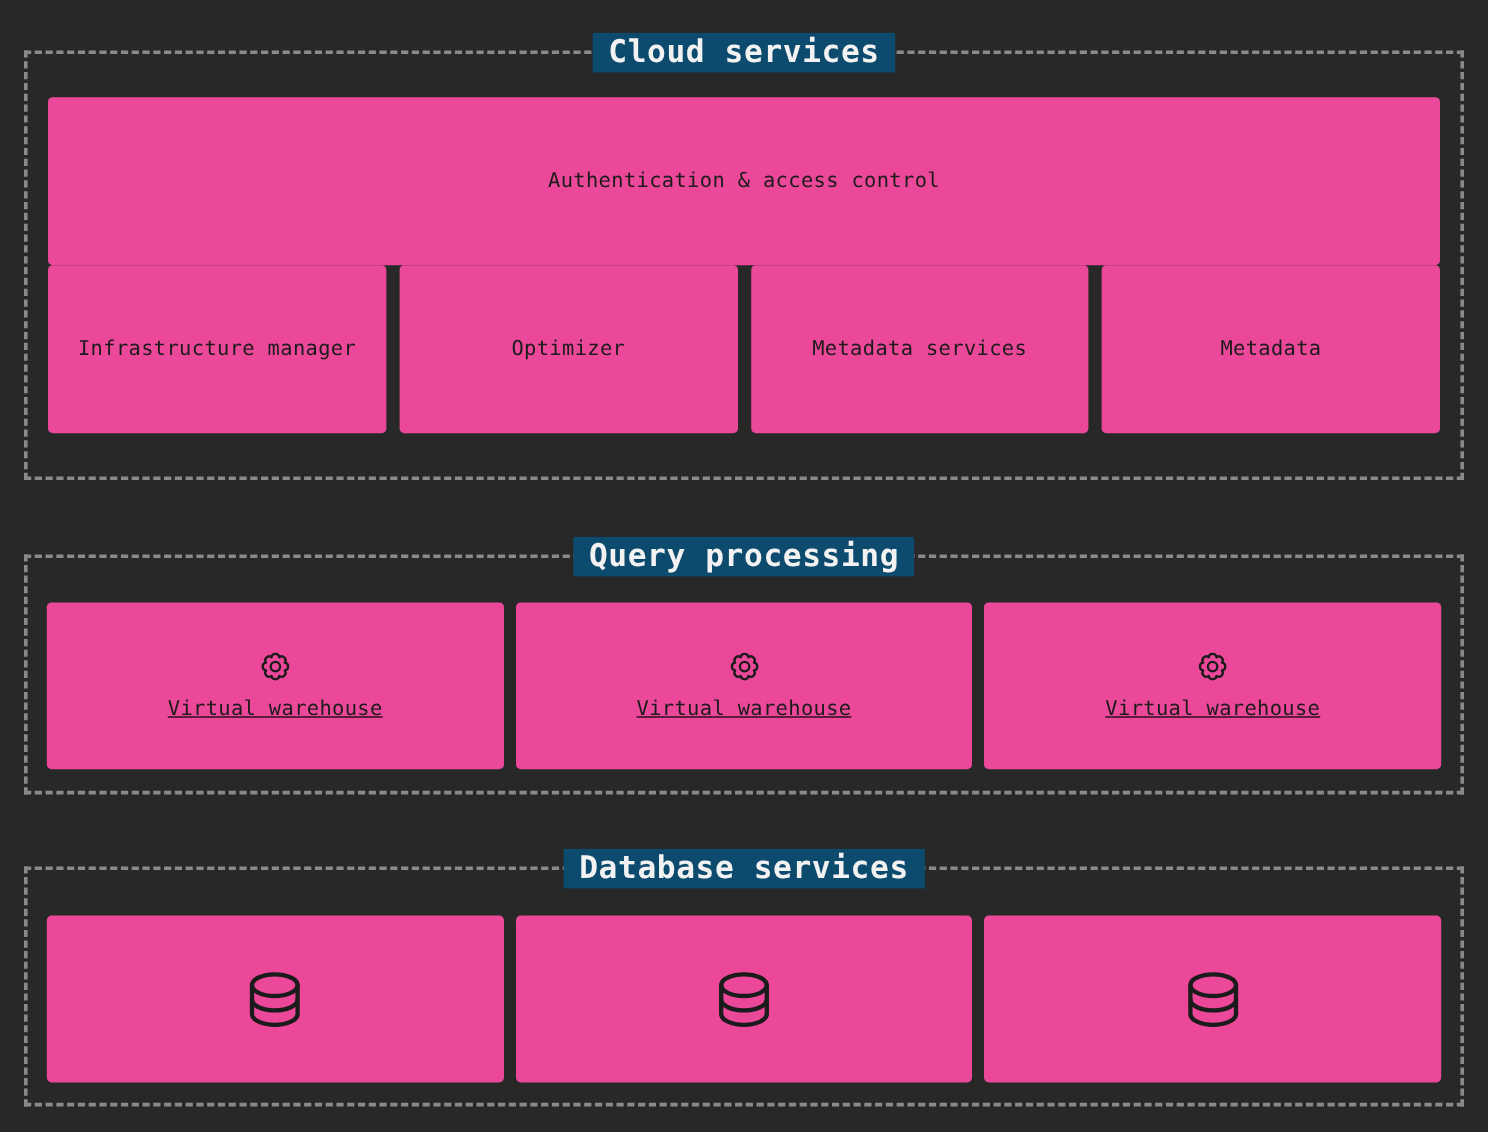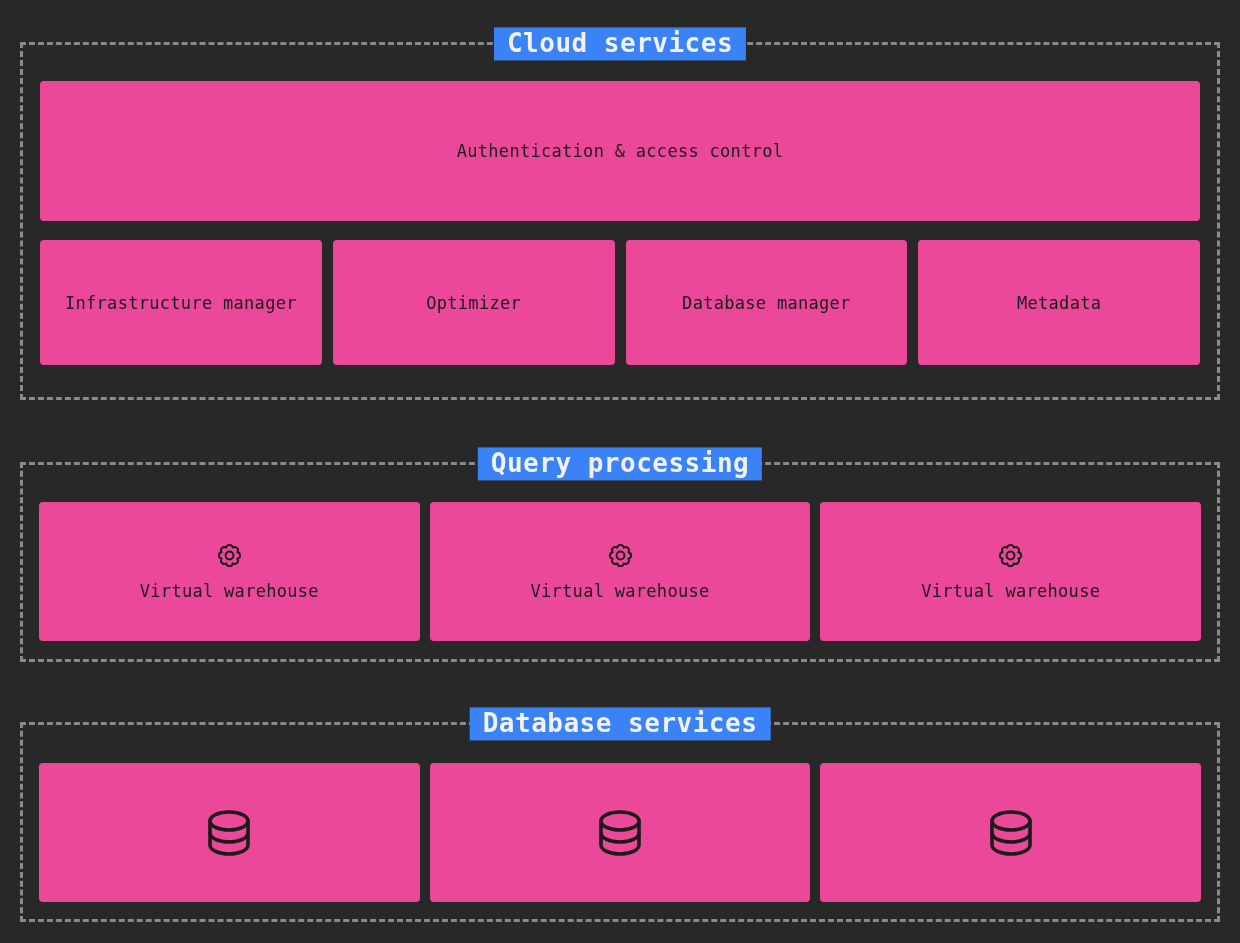--- a/index.html
+++ b/index.html
@@ -22,38 +22,39 @@
     position: relative;
     margin: 0 20px;
     border: 3px dashed #8a8a8a;
     box-sizing: border-box;
   }
   .group-title {
     position: absolute;
     top: 0;
     left: 50%;
     transform: translate(-50%, -54%);
-    background: #3b82f6;
+    background: #0c4a6e;
     padding: 2px 13px;
     color: #f2f2f2;
     font-size: 26px;
     font-weight: 600;
     letter-spacing: 0.5px;
     white-space: nowrap;
     line-height: 1.1;
   }
   #section-cloud {
     margin-top: 42px;
     height: 358px;
     padding: 36px 17px 17px 17px;
   }
   #section-query {
     margin-top: 62px;
     height: 200px;
     padding: 37px 16px 18px 16px;
+    text-decoration: underline;
   }
   #section-storage {
     margin-top: 60px;
     height: 200px;
     padding: 38px 16px 17px 16px;
   }
   .box {
     background: #ec4899;
     border-radius: 4px;
     color: #1b1b1b;
@@ -68,22 +69,21 @@
   .box-wide {
     height: 140px;
     width: 100%;
   }
   .row {
     display: flex;
     width: 100%;
   }
   .row-4 {
     gap: 11px;
-    margin-top: 19px;
-    height: 125px;
+    height: 140px;
   }
   .row-3 {
     gap: 10px;
     height: 139px;
     text-align: right;
   }
   .row .box { flex: 1 1 0; }
   .box-stacked {
     flex-direction: column;
     gap: 12px;
@@ -102,21 +102,21 @@
       <span>Authentication &amp; access control</span>
     </div>
     <div class="row row-4">
       <div class="box">
         <span>Infrastructure manager</span>
       </div>
       <div class="box">
         <span>Optimizer</span>
       </div>
       <div class="box">
-        <span>Database manager</span>
+        <span>Metadata services</span>
       </div>
       <div class="box">
         <span>Metadata</span>
       </div>
     </div>
   </section>
 
   <section class="group" id="section-query">
     <div class="group-title">Query processing</div>
     <div class="row row-3">

